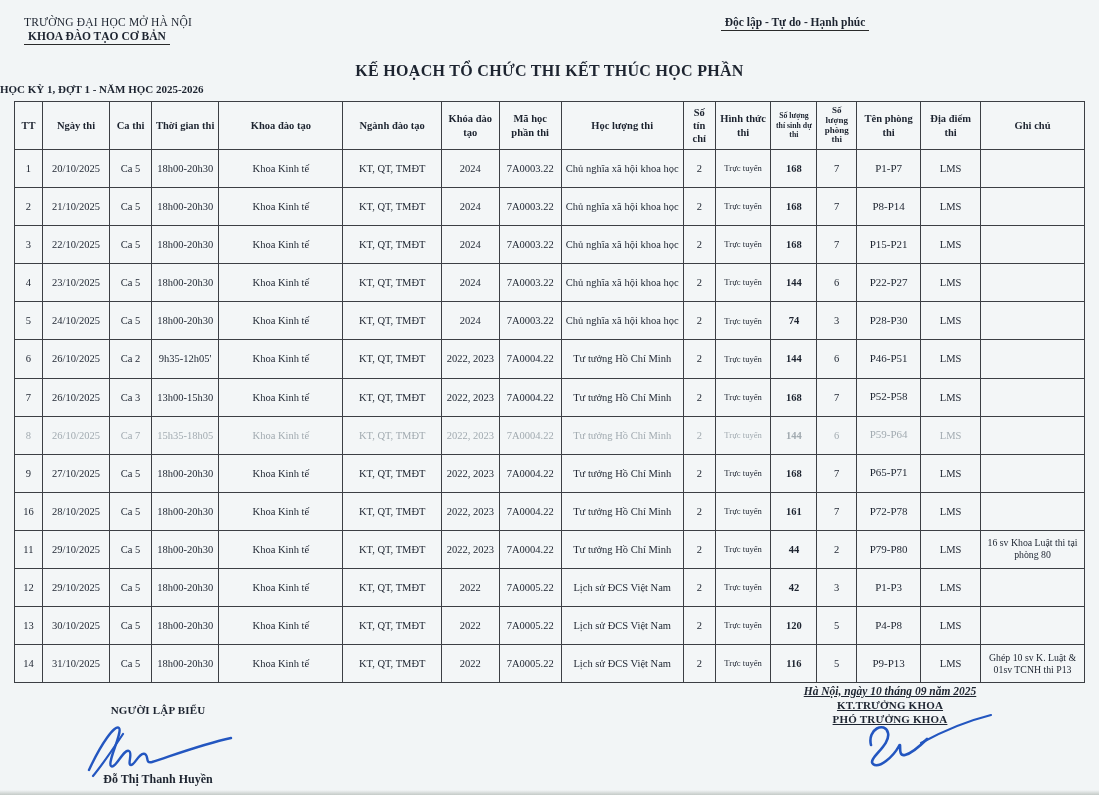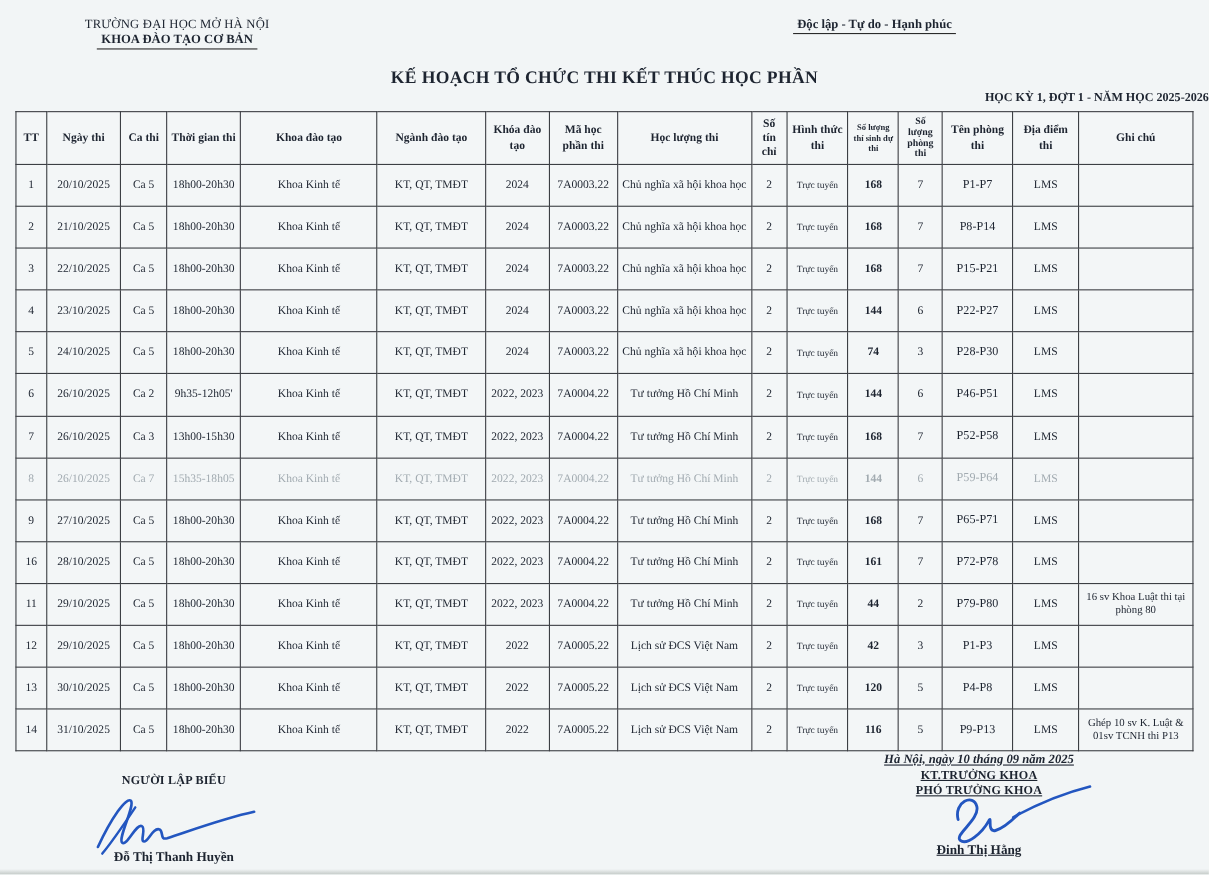--- a/index.html
+++ b/index.html
@@ -6,30 +6,30 @@
     margin: 0; padding: 0;
     width: 1099px; height: 795px;
     overflow: hidden;
     background: #f2f5f6;
     font-family: "Liberation Serif", "DejaVu Serif", serif;
     color: #1d2430;
   }
   .page { position: relative; width: 1099px; height: 795px; }
 
   
-  .lh-left  { position: absolute; left: 36px;  top: 16px; width: 250px; text-align: center; }
+  .lh-left  { position: absolute; left: 24px;  top: 16px; width: 250px; }
   .lh-right { position: absolute; left: 630px; top: 14px; width: 330px; text-align: center; }
   .lh-line1 { font-size: 11.5px; letter-spacing: .2px; }
   .lh-right .lh-line1 { font-weight: bold; }
   .lh-line2 { font-size: 11.5px; font-weight: bold; margin-top: 2px; }
   .lh-line2 span { display: inline-block; border-bottom: 1.2px solid #2a2a2a; padding: 0 4px 2px; }
 
   
   .doc-title    { position: absolute; top: 62px; left: 0; width: 100%; text-align: center; font-weight: bold; font-size: 16px; letter-spacing: .3px; }
-  .doc-subtitle { position: absolute; top: 83px; left: 0; width: 100%; text-align: right; font-weight: bold; font-size: 11px; }
+  .doc-subtitle { position: absolute; top: 83px; left: 0; width: 100%; text-align: left; font-weight: bold; font-size: 11px; }
 
   
   table.sched {
     position: absolute; top: 101px; left: 14px;
     width: 1071px;
     border-collapse: collapse;
     table-layout: fixed;
     background: #f3f6f7;
   }
   table.sched th, table.sched td {
@@ -392,17 +392,16 @@
   </div>
 
   <div class="signoff-right">
     <div class="date-line">Hà Nội, ngày 10 tháng 09 năm 2025</div>
     <div class="sign-title">KT.TRƯỞNG KHOA</div>
     <div class="sign-title">PHÓ TRƯỞNG KHOA</div>
     <svg class="sig" width="230" height="56" viewBox="0 0 230 56" style="margin-top:-12px;">
       <path fill="none" stroke-width="2.6" stroke-linecap="round" d="M96 32 C92 16 110 8 113 20 C116 32 92 46 98 51 C104 56 118 44 124 33 C127 28 122 44 130 42 C138 40 146 32 152 26" stroke="#2356c0"></path>
       <path fill="none" stroke-width="2.2" stroke-linecap="round" d="M146 30 C168 18 192 8 216 2" stroke="#2356c0"></path>
     </svg>
-    <div class="sign-name">Đinh Thị Hằng</div>
   </div>
 
   <div class="scan-edge"></div>
 </div>
 
 </body></html>

